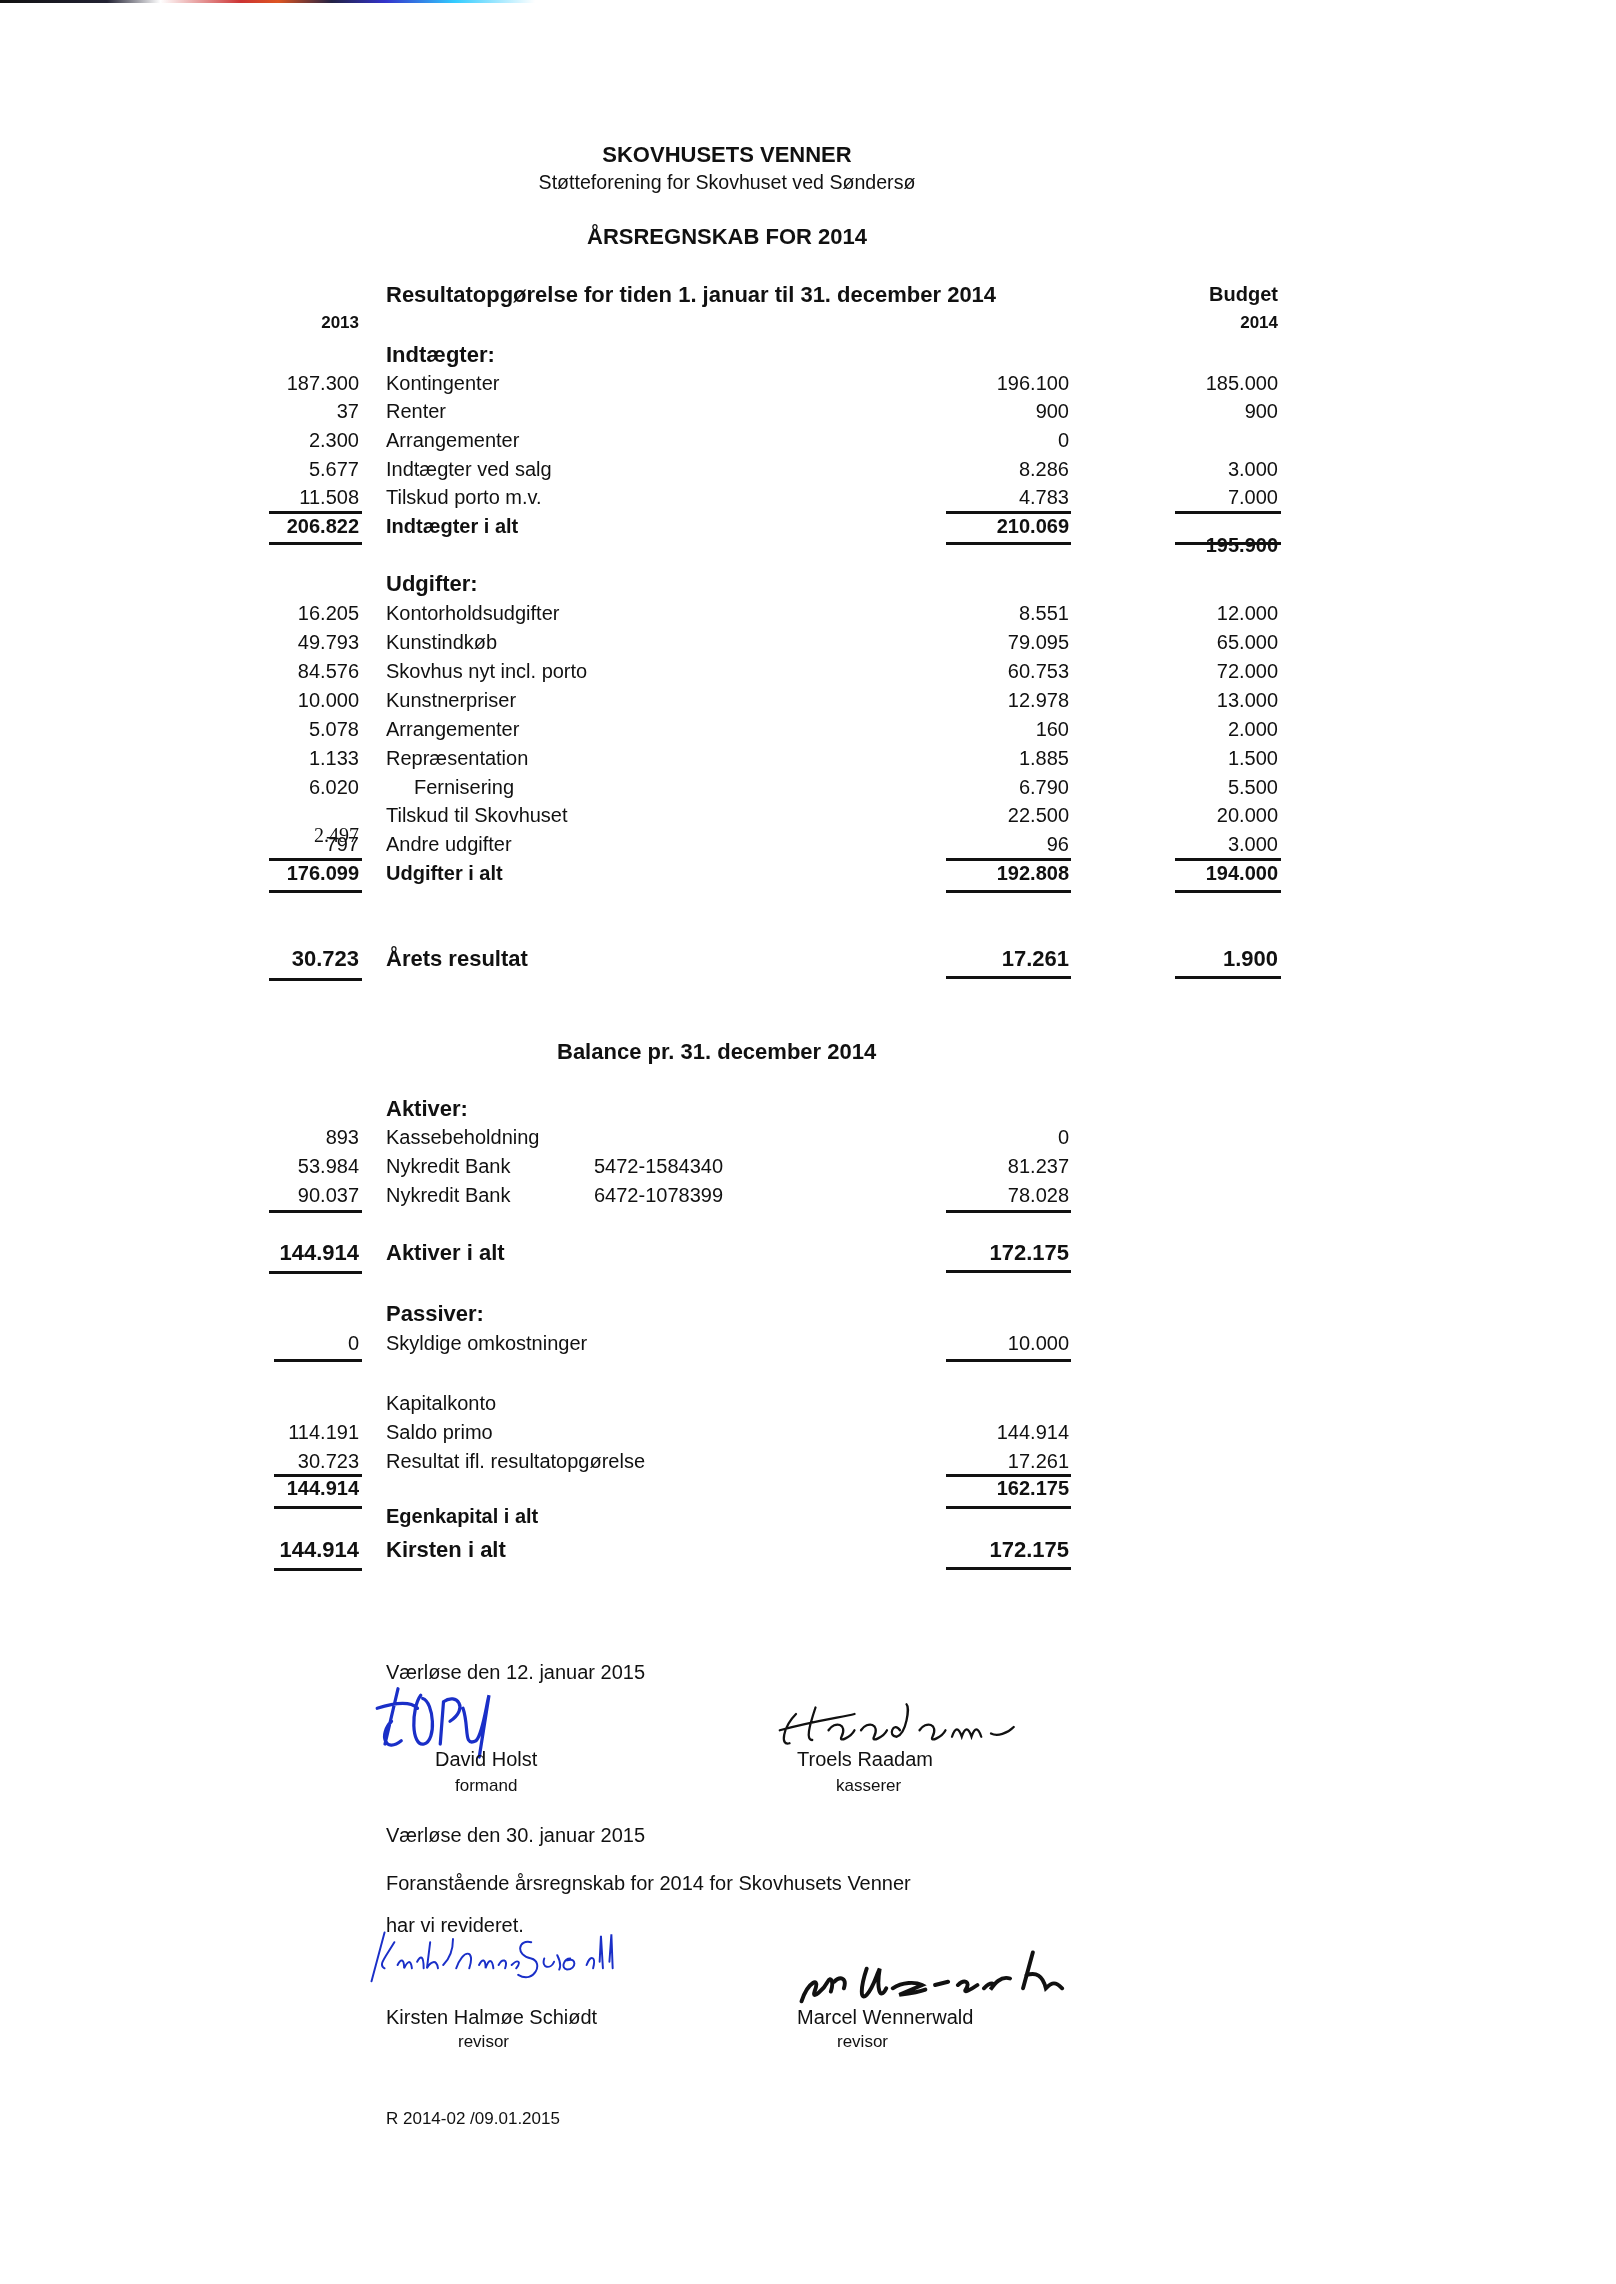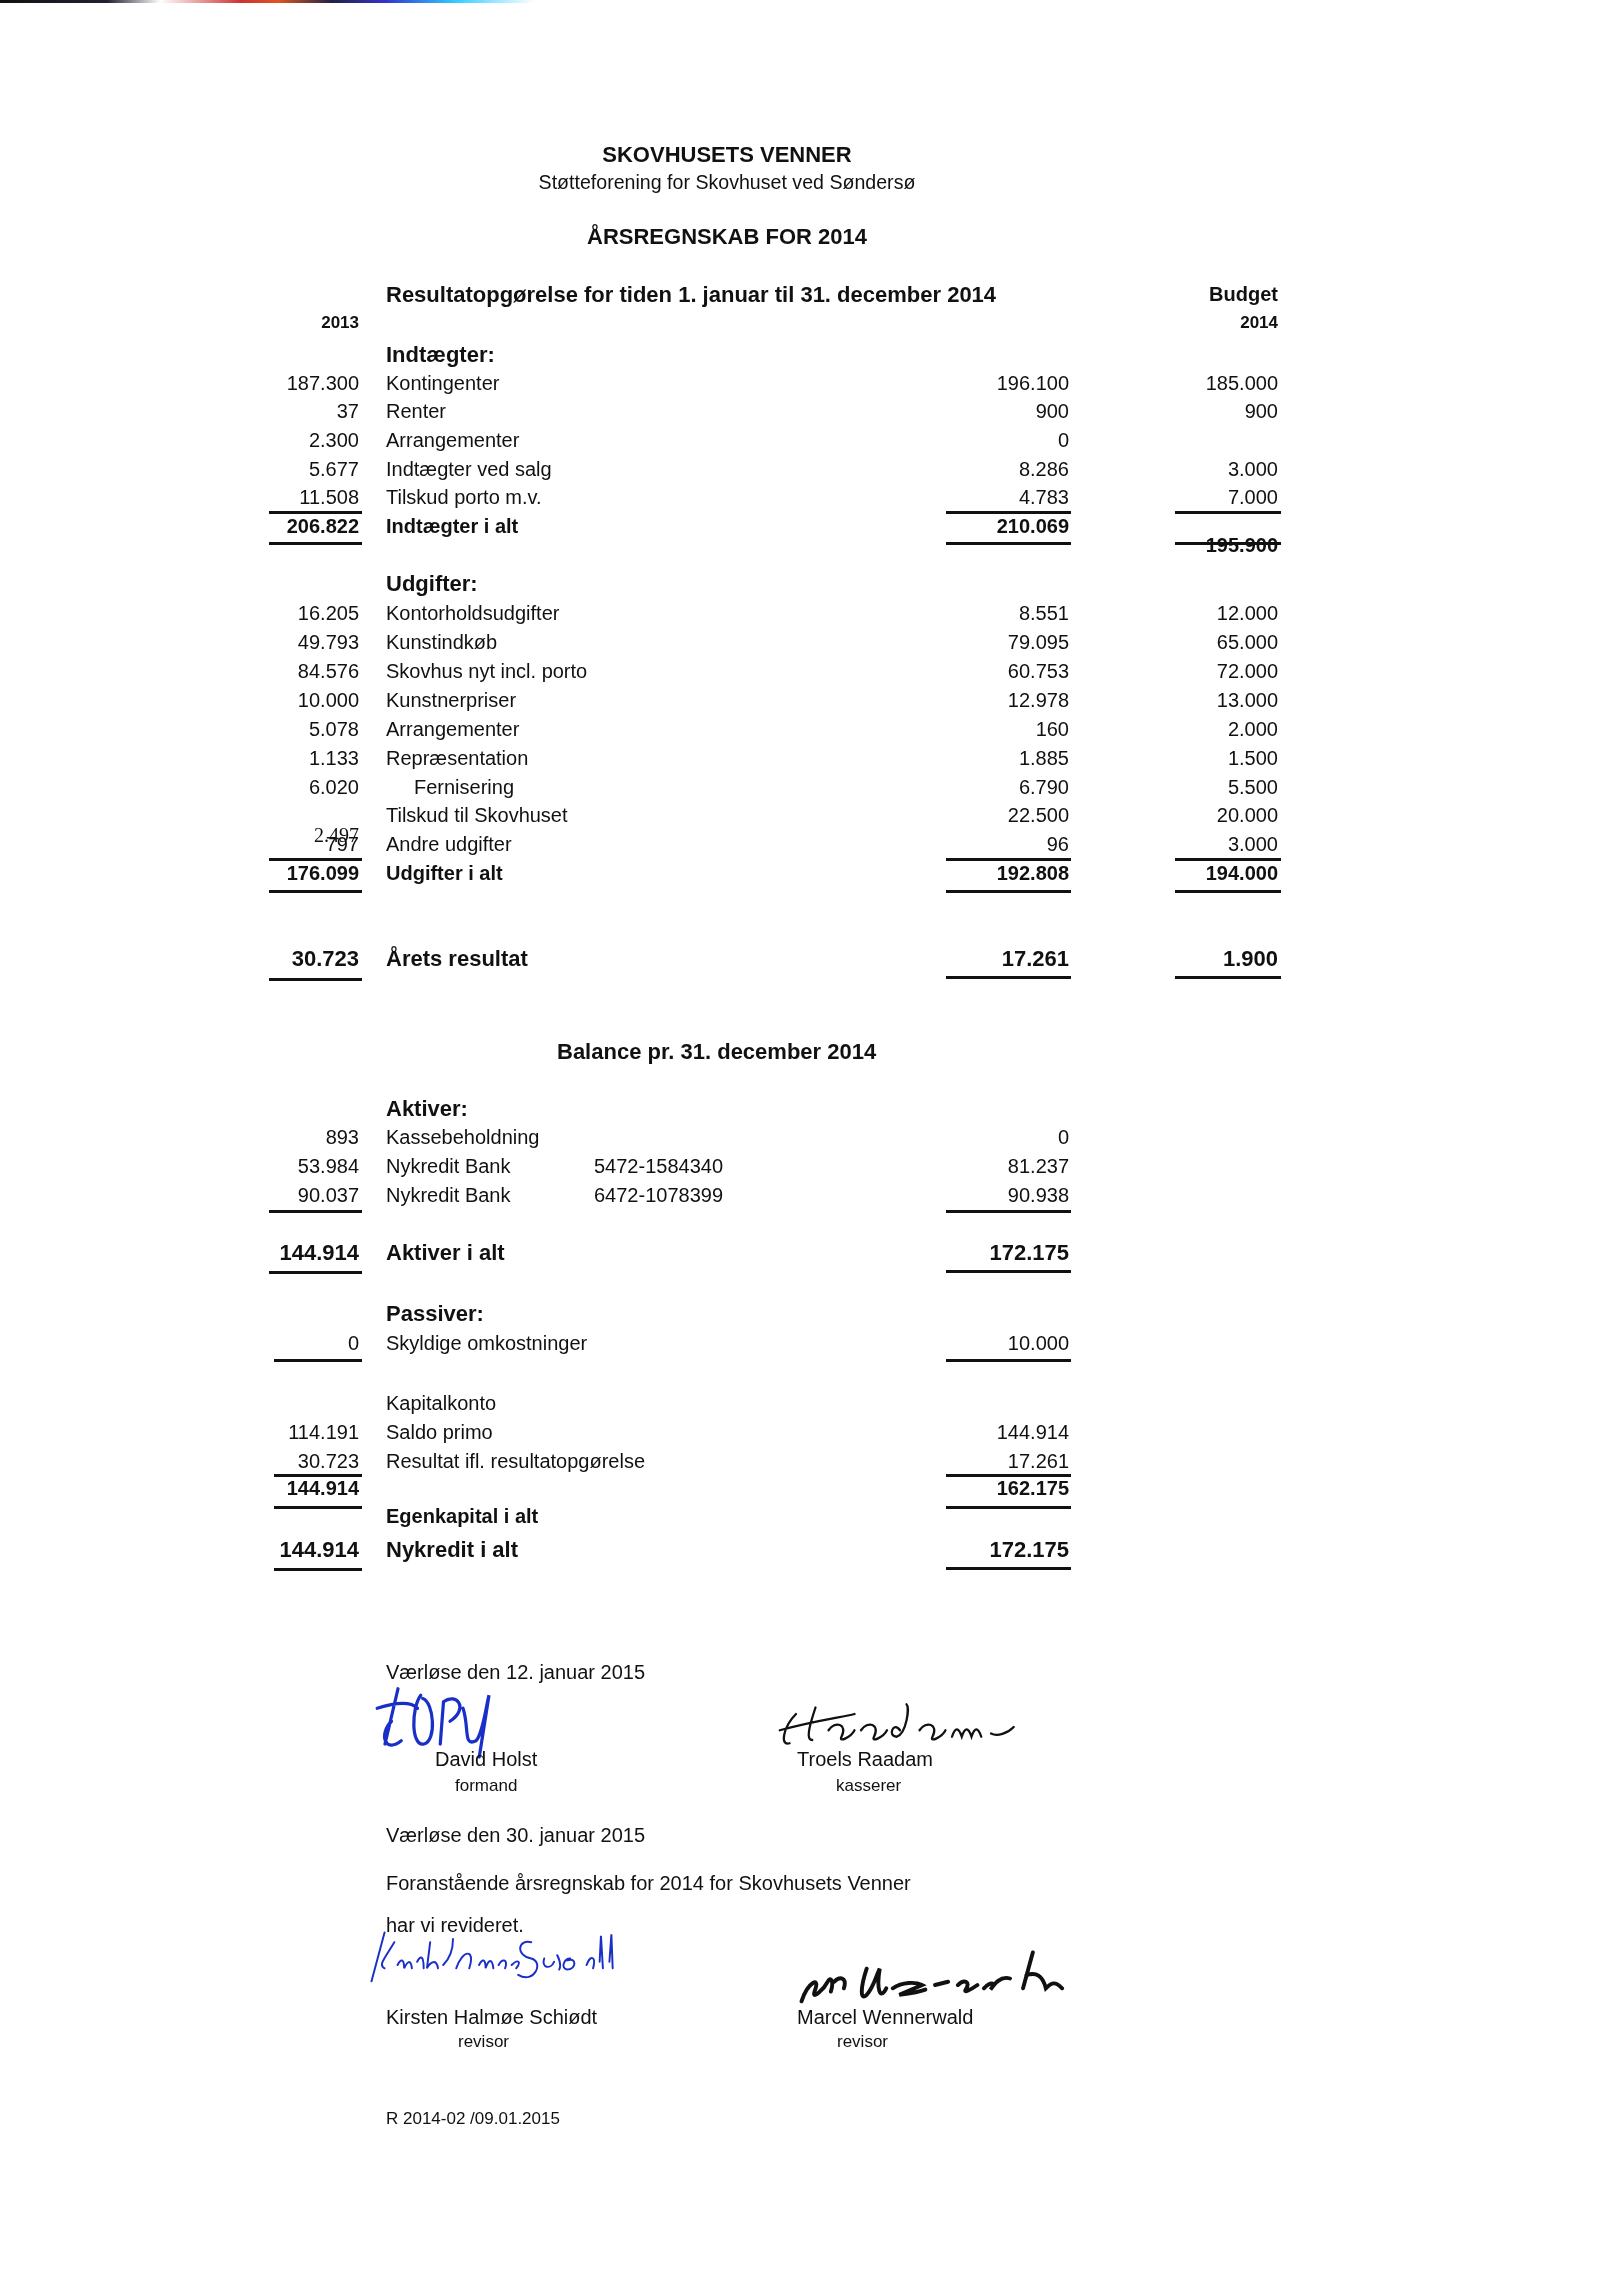--- a/index.html
+++ b/index.html
@@ -136,21 +136,21 @@
     <div class="abs txt clabel" style="top: 1126px;">Kassebeholdning</div>
     <div class="abs txt cacct" style="top: 1126px;"></div>
     <div class="abs num txt cact" style="top: 1126px;">0</div>
     <div class="abs num txt c2013" style="top: 1155px;">53.984</div>
     <div class="abs txt clabel" style="top: 1155px;">Nykredit Bank</div>
     <div class="abs txt cacct" style="top: 1155px;">5472-1584340</div>
     <div class="abs num txt cact" style="top: 1155px;">81.237</div>
     <div class="abs num txt c2013" style="top: 1184px;">90.037</div>
     <div class="abs txt clabel" style="top: 1184px;">Nykredit Bank</div>
     <div class="abs txt cacct" style="top: 1184px;">6472-1078399</div>
-    <div class="abs num txt cact" style="top: 1184px;">90.938</div>
+    <div class="abs num txt cact" style="top: 1184px;">78.028</div>
     <div class="line" style="left: 269px; width: 93px; top: 1210px; height: 2.6px;"></div>
     <div class="line" style="left: 946px; width: 125px; top: 1210px; height: 2.6px;"></div>
   </div>
 
 <div class="abs b num title c2013" style="top:1240px;">144.914</div>
 <div class="abs b title clabel" style="top:1240px;">Aktiver i alt</div>
 <div class="abs b num title cact" style="top:1240px;">172.175</div>
 <div class="line" style="left:269px;width:93px;top:1271px;"></div>
 <div class="line" style="left:946px;width:125px;top:1270px;"></div>
 
@@ -173,21 +173,21 @@
     <div class="line" style="left: 946px; width: 125px; top: 1474px; height: 2.6px;"></div>
   </div>
 
 <div class="abs b num txt c2013" style="top:1477px;">144.914</div>
 <div class="abs b txt clabel" style="top:1477px;margin-top:28px;">Egenkapital i alt</div>
 <div class="abs b num txt cact" style="top:1477px;">162.175</div>
 <div class="line" style="left:274px;width:88px;top:1506px;height:2.6px;"></div>
 <div class="line" style="left:946px;width:125px;top:1506px;height:2.6px;"></div>
 
 <div class="abs b num title c2013" style="top:1537px;">144.914</div>
-<div class="abs b title clabel" style="top:1537px;">Nykredit i alt</div>
+<div class="abs b title clabel" style="top:1537px;">Kirsten i alt</div>
 <div class="abs b num title cact" style="top:1537px;">172.175</div>
 <div class="line" style="left:274px;width:88px;top:1568px;"></div>
 <div class="line" style="left:946px;width:125px;top:1567px;"></div>
 
 <div class="abs txt" style="left:386px;top:1661px;">Værløse den 12. januar 2015</div>
 
 <svg class="sig" style="left:372px;top:1682px;" width="156" height="85" viewBox="0 0 240 130">
   <path d="M40 10 L20 95 M8 40 C40 30 60 30 70 40 M30 60 C10 80 20 110 45 90 M75 20 C60 40 60 100 80 95 C100 90 95 30 78 25 M110 30 L105 95 M110 30 C130 15 150 40 120 60 M140 40 C150 70 140 100 160 90 C170 80 175 40 180 20 L165 115" fill="none" stroke="#1a2fc8" stroke-width="5" stroke-linecap="round"></path>
 </svg>
 <svg class="sig" style="left:776px;top:1701px;" width="274" height="52" viewBox="0 0 420 80">

